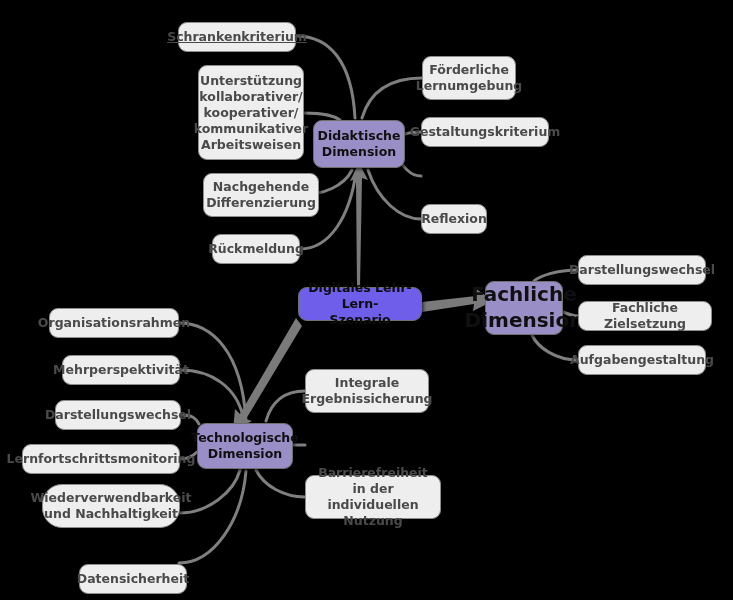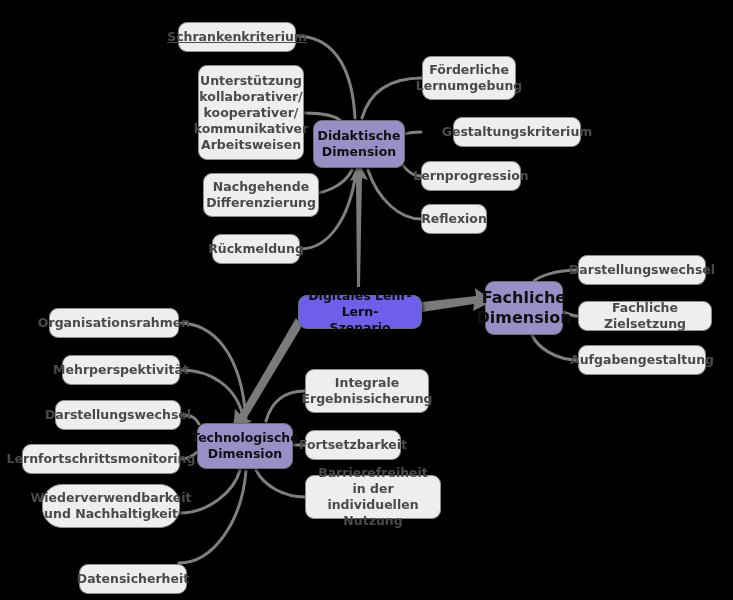--- a/index.html
+++ b/index.html
@@ -45,21 +45,21 @@
   }
   .dimension {
     background: #9a8ec6;
     border: 1.8px solid #6f6f6f;
     color: #101010;
     font-size: 12.5px;
     font-weight: 700;
     padding: 3px 15px;
   }
   .dimension.big {
-    font-size: 16px;
+    font-size: 20px;
   }
   .root {
     background: #6e5eea;
     border: 1.8px solid #6f6f6f;
     color: #0d0d0d;
     font-size: 12.5px;
     font-weight: 700;
     padding: 3px 6px;
   }
 </style>
@@ -95,36 +95,35 @@
       <path d="M305,497 C284,497 264,486 256,470"></path>
     </g>
 
     <g fill="#7a7a7a">
       <path d="M357,287 L360,287 L362,178 L368,180 L359,163 L350,181 L356,179 Z"></path>
       <path d="M422,302 L476,296 L475,288 L493,301 L473,311 L474,304 L422,312 Z"></path>
       <path d="M302,326 L296,318 L240,414 L235,409 L233,431 L252,421 L246,419 Z"></path>
     </g>
   </svg>
 
-  <div class="node root" style="left:298px; top:287px; width:124px; height:34px;margin-top:8px;">Digitales Lehr-Lern-
+  <div class="node root" style="left:298px; top:287px; width:124px; height:34px;">Digitales Lehr-Lern-
 Szenario</div>
 
   <div class="node dimension" style="left:313px; top:120px; width:92px; height:48px;">Didaktische
 Dimension</div>
 
   <div class="node leaf" style="left:178px; top:22px; width:118px; height:30px;text-decoration:underline;">Schrankenkriterium</div>
   <div class="node leaf" style="left:198px; top:65px; width:106px; height:95px;">Unterstützung
 kollaborativer/
 kooperativer/
 kommunikativer
 Arbeitsweisen</div>
   <div class="node leaf" style="left:422px; top:56px; width:94px; height:44px;">Förderliche
 Lernumgebung</div>
-  <div class="node leaf" style="left:421px; top:117px; width:128px; height:30px;margin-left:32px;">Gestaltungskriterium</div>
-  <div class="node leaf" style="left:421px; top:161px; width:100px; height:30px;">Lernprogression</div>
+  <div class="node leaf" style="left:421px; top:117px; width:128px; height:30px;">Gestaltungskriterium</div>
   <div class="node leaf" style="left:421px; top:204px; width:66px; height:30px;">Reflexion</div>
   <div class="node leaf" style="left:203px; top:173px; width:116px; height:44px;">Nachgehende
 Differenzierung</div>
   <div class="node leaf" style="left:212px; top:234px; width:88px; height:30px;">Rückmeldung</div>
 
   <div class="node dimension big" style="left:485px; top:281px; width:78px; height:54px;">Fachliche
 Dimension</div>
 
   <div class="node leaf" style="left:578px; top:255px; width:128px; height:30px;">Darstellungswechsel</div>
   <div class="node leaf" style="left:578px; top:345px; width:128px; height:30px;">Aufgabengestaltung</div>
@@ -135,17 +134,16 @@
 
   <div class="node leaf" style="left:49px; top:308px; width:130px; height:30px;">Organisationsrahmen</div>
   <div class="node leaf" style="left:62px; top:355px; width:118px; height:30px;">Mehrperspektivität</div>
   <div class="node leaf" style="left:55px; top:400px; width:126px; height:30px;text-align:right;">Darstellungswechsel</div>
   <div class="node leaf" style="left:22px; top:444px; width:158px; height:30px;">Lernfortschrittsmonitoring</div>
   <div class="node leaf" style="left:42px; top:484px; width:138px; height:44px;border-radius:20px;">Wiederverwendbarkeit
 und Nachhaltigkeit</div>
   <div class="node leaf" style="left:79px; top:564px; width:108px; height:30px;">Datensicherheit</div>
   <div class="node leaf" style="left:305px; top:369px; width:124px; height:44px;">Integrale
 Ergebnissicherung</div>
-  <div class="node leaf" style="left:305px; top:430px; width:96px; height:30px;">Fortsetzbarkeit</div>
   <div class="node leaf" style="left:305px; top:475px; width:136px; height:44px;">Barrierefreiheit in der
 individuellen Nutzung</div>
 
 </div>
 
 </body></html>

